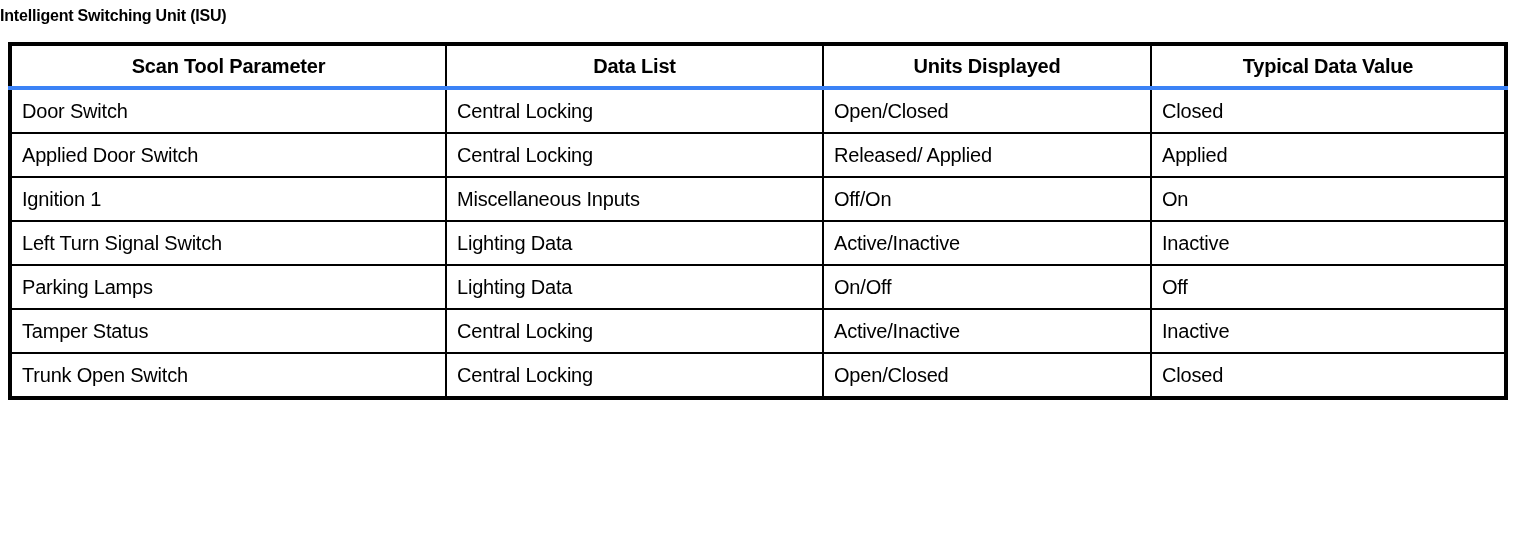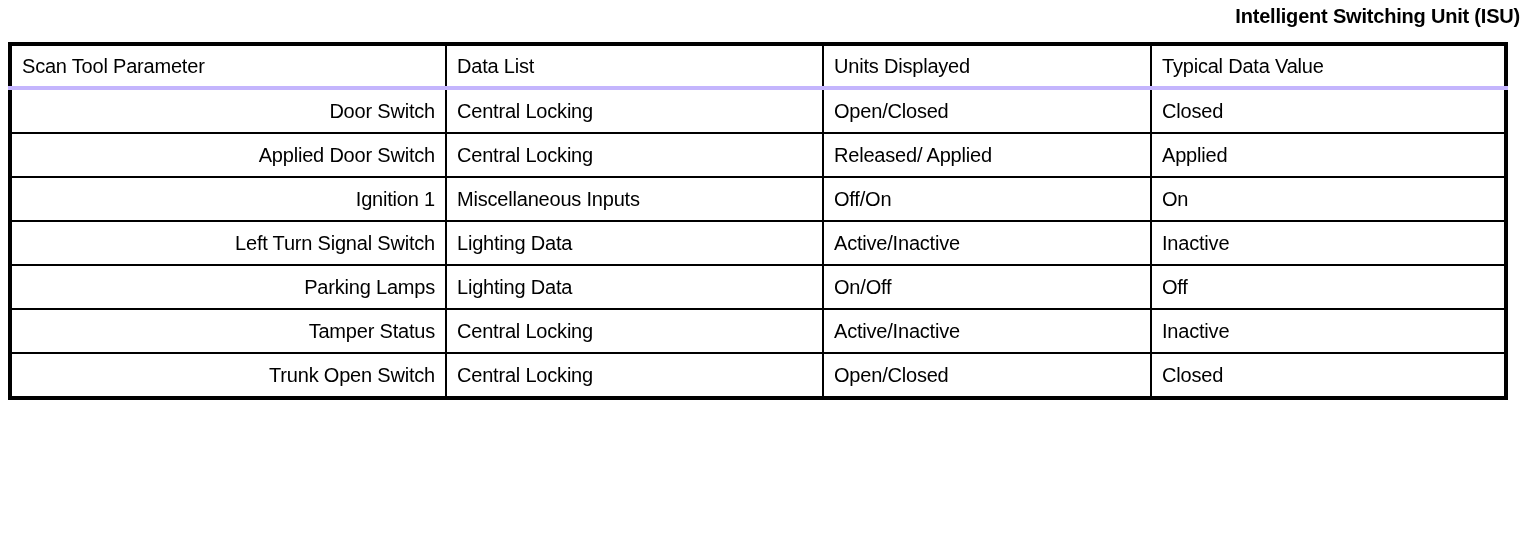--- a/index.html
+++ b/index.html
@@ -15,22 +15,22 @@
     color: #000000;
     overflow: hidden;
   }
   .page {
     position: relative;
     width: 1520px;
     height: 560px;
     box-sizing: border-box;
   }
   .doc-title {
-    text-align: right;
-    font-size: 20px;
+    text-align: left;
+    font-size: 16px;
     font-weight: bold;
     letter-spacing: -0.2px;
     line-height: 28px;
     padding-top: 2px;
     margin: 0;
   }
   .table-wrap {
     position: absolute;
     left: 8px;
     top: 42px;
@@ -57,27 +57,27 @@
     padding: 0 10px;
     height: 42px;
     font-size: 20px;
     line-height: 22px;
     letter-spacing: -0.2px;
     vertical-align: middle;
     white-space: nowrap;
     overflow: hidden;
   }
   table.isu thead th {
-    font-weight: normal;
-    text-align: left;
+    font-weight: bold;
+    text-align: center;
     height: 40px;
-    border-bottom: 4px solid #c4b5fd;
+    border-bottom: 4px solid #3b82f6;
   }
   td.col-param {
-    text-align: right;
+    text-align: left;
   }
   td.col-list,
   td.col-units,
   td.col-value {
     text-align: left;
   }
 </style>
 </head>
 <body>
 

